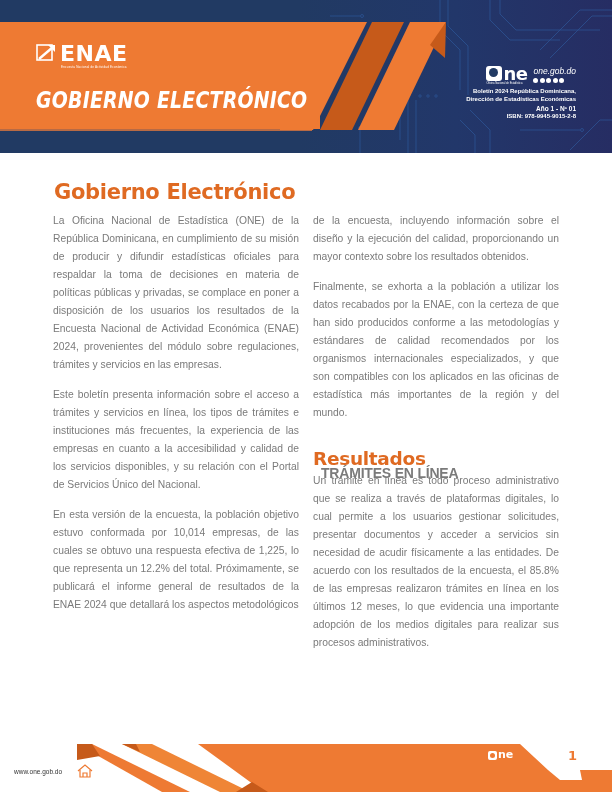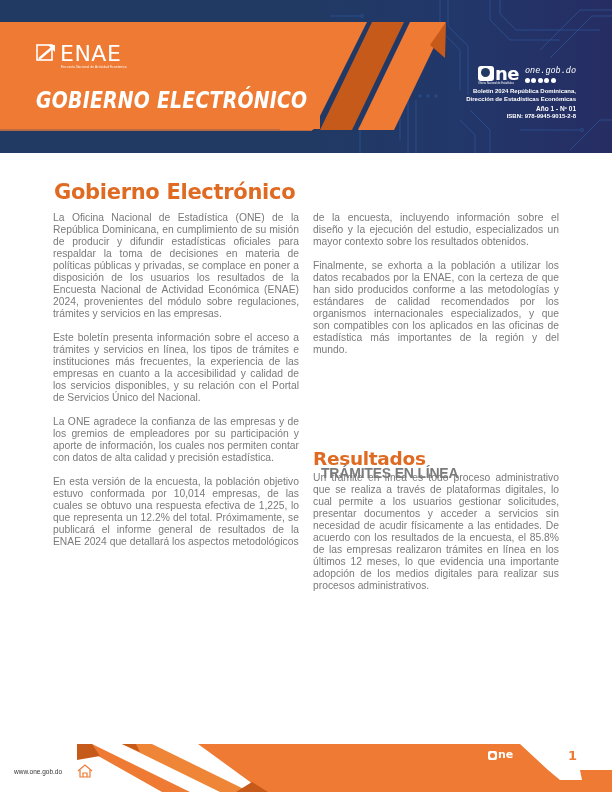--- a/index.html
+++ b/index.html
@@ -10,42 +10,42 @@
   .header { position: absolute; left: 0; top: 0; width: 612px; height: 153px; background: #213a63; overflow: hidden; }
   .header .circuit { position: absolute; left: 300px; top: 0; width: 312px; height: 153px;
     background: linear-gradient(90deg, #213a63 0%, #22376a 50%, #262d63 100%); }
   .header svg.circuit-lines { position: absolute; left: 300px; top: 0; }
   .orange-band { position: absolute; left: 0; top: 22px; width: 320px; height: 107px; background: #ee7a33; }
   .orange-band::after { content: ""; position: absolute; left: 0; bottom: -2px; width: 312px; height: 2px; background: #b86a44; }
   .stripes { position: absolute; left: 280px; top: 0; }
 
   .enae-logo { position: absolute; left: 36px; top: 44px; display: flex; align-items: flex-start; }
   .enae-logo .mark { width: 20px; height: 18px; margin-right: 4px; }
-  .enae-logo .word { color: #fff; font-weight: 400; font-size: 22px; line-height: 20px; letter-spacing: 0.5px; font-family: "DejaVu Sans", sans-serif; }
+  .enae-logo .word { color: #fff; font-weight: 700; font-size: 22px; line-height: 20px; letter-spacing: 0.5px; font-family: "DejaVu Sans", sans-serif; }
   .enae-logo .sub { position: absolute; left: 25px; top: 21px; font-size: 3px; color: #fff; white-space: nowrap; letter-spacing: 0.2px; }
 
   .header-title { position: absolute; left: 36px; top: 87px; color: #ffffff; font-size: 23px; font-weight: 700; font-style: italic;
     font-family: "DejaVu Sans", sans-serif; transform: scaleX(0.82); transform-origin: left center; letter-spacing: 0.3px; white-space: nowrap; }
 
   .one-block { position: absolute; right: 36px; top: 66px; text-align: right; color: #fff; }
   .one-logo-row { display: flex; align-items: flex-start; justify-content: flex-end; }
   .one-logo { display: flex; align-items: center; }
   .one-logo .badge { width: 16px; height: 15px; background: #fff; border-radius: 3px; position: relative; margin-right: 1px; }
   .one-logo .badge::after { content: ""; position: absolute; left: 3px; top: 2px; width: 9px; height: 9px; border-radius: 50%; background: #213a63; }
   .one-logo .ne { font-family: "DejaVu Sans", sans-serif; font-weight: 700; font-size: 18px; line-height: 15px; color: #fff; letter-spacing: -0.5px; }
   .one-sub { font-size: 2.6px; color: #fff; text-align: left; margin-top: 1px; white-space: nowrap; }
   .one-right { margin-left: 6px; text-align: left; }
-  .one-url { font-size: 8.5px; font-style: italic; color: #fff; line-height: 10px; font-family: Liberation Mono, monospace; }
+  .one-url { font-size: 8.5px; font-style: italic; color: #fff; line-height: 10px; }
   .social { display: flex; gap: 1.5px; margin-top: 2px; }
   .social span { width: 5px; height: 5px; border-radius: 50%; background: #fff; display: inline-block; }
   .one-lines { margin-top: 3px; font-size: 6px; font-weight: 700; line-height: 7.5px; white-space: nowrap; }
   .one-lines .ano { margin-top: 2px; font-size: 6.5px; line-height: 7.5px; }
 
   
-  .col { position: absolute; width: 246px; font-size: 10.3px; line-height: 12px; color: #7a7a7a; text-align: justify; }
+  .col { position: absolute; width: 246px; font-size: 10.3px; line-height: 18px; color: #7a7a7a; text-align: justify; }
   .col-left { left: 53px; top: 212px; }
   .col-right { left: 313px; top: 212px; }
   .col p { margin-bottom: 12.15px; }
   .section-title { position: absolute; color: #df6a22; font-weight: 700; font-family: "DejaVu Sans", sans-serif; }
   .title-main { left: 54px; top: 180px; font-size: 21px; letter-spacing: -0.3px; }
   .title-results { left: 313px; top: 448px; font-size: 18.5px; letter-spacing: -0.3px; }
   .subheading { position: absolute; left: 321px; top: 465px; font-size: 14px; font-weight: 700; color: #7a7a7a; letter-spacing: -0.2px; }
   .col-right2 { left: 313px; top: 472px; }
 
   
@@ -135,26 +135,25 @@
       <div>ISBN: 978-9945-9015-2-8</div>
     </div>
   </div>
 </div>
 
 <div class="section-title title-main">Gobierno Electrónico</div>
 
 <div class="col col-left">
   <p>La Oficina Nacional de Estadística (ONE) de la República Dominicana, en cumplimiento de su misión de producir y difundir estadísticas oficiales para respaldar la toma de decisiones en materia de políticas públicas y privadas, se complace en poner a disposición de los usuarios los resultados de la Encuesta Nacional de Actividad Económica (ENAE) 2024, provenientes del módulo sobre regulaciones, trámites y servicios en las empresas.</p>
   <p>Este boletín presenta información sobre el acceso a trámites y servicios en línea, los tipos de trámites e instituciones más frecuentes, la experiencia de las empresas en cuanto a la accesibilidad y calidad de los servicios disponibles, y su relación con el Portal de Servicios Único del Nacional.</p>
-  <p>La ONE agradece la confianza de las empresas y de los gremios de empleadores por su participación y aporte de información, los cuales nos permiten contar con datos de alta calidad y precisión estadística.</p>
   <p>En esta versión de la encuesta, la población objetivo estuvo conformada por 10,014 empresas, de las cuales se obtuvo una respuesta efectiva de 1,225, lo que representa un 12.2% del total. Próximamente, se publicará el informe general de resultados de la ENAE 2024 que detallará los aspectos metodológicos</p>
 </div>
 
 <div class="col col-right">
-  <p>de la encuesta, incluyendo información sobre el diseño y la ejecución del estudio, especializados un mayor contexto sobre los resultados obtenidos.</p>
+  <p>de la encuesta, incluyendo información sobre el diseño y la ejecución del calidad, proporcionando un mayor contexto sobre los resultados obtenidos.</p>
   <p>Finalmente, se exhorta a la población a utilizar los datos recabados por la ENAE, con la certeza de que han sido producidos conforme a las metodologías y estándares de calidad recomendados por los organismos internacionales especializados, y que son compatibles con los aplicados en las oficinas de estadística más importantes de la región y del mundo.</p>
 </div>
 
 <div class="section-title title-results">Resultados</div>
 <div class="subheading">TRÁMITES EN LÍNEA</div>
 <div class="col col-right2">
   <p>Un trámite en línea es todo proceso administrativo que se realiza a través de plataformas digitales, lo cual permite a los usuarios gestionar solicitudes, presentar documentos y acceder a servicios sin necesidad de acudir físicamente a las entidades. De acuerdo con los resultados de la encuesta, el 85.8% de las empresas realizaron trámites en línea en los últimos 12 meses, lo que evidencia una importante adopción de los medios digitales para realizar sus procesos administrativos.</p>
 </div>
 
 <svg class="footer-svg" width="612" height="62">

